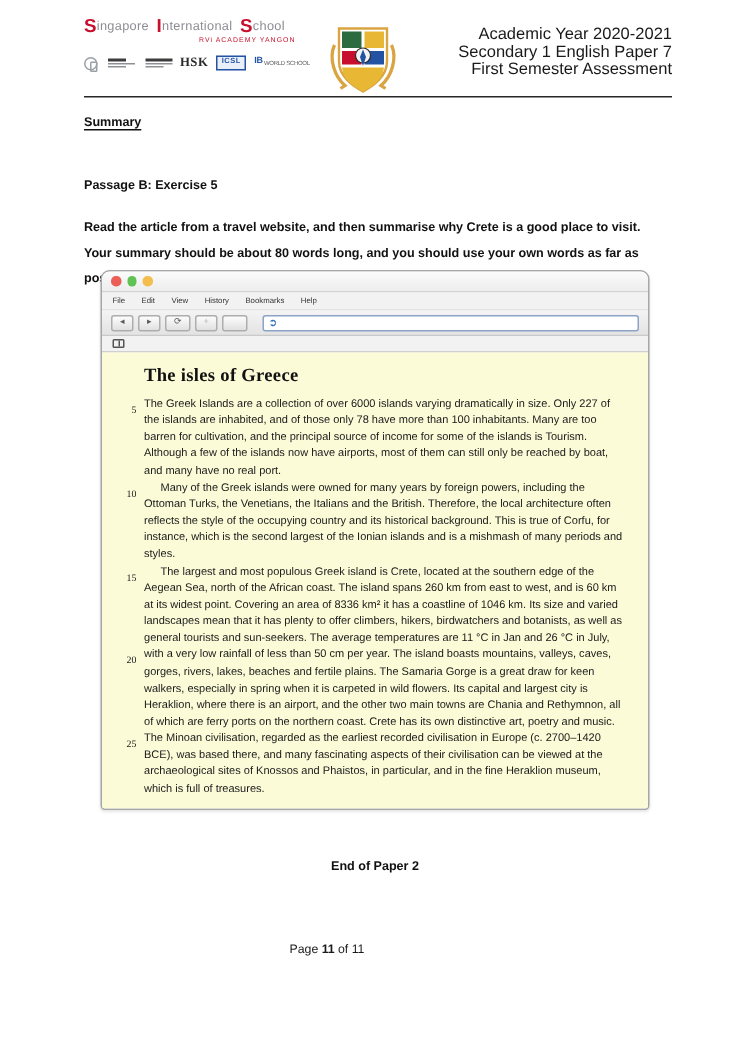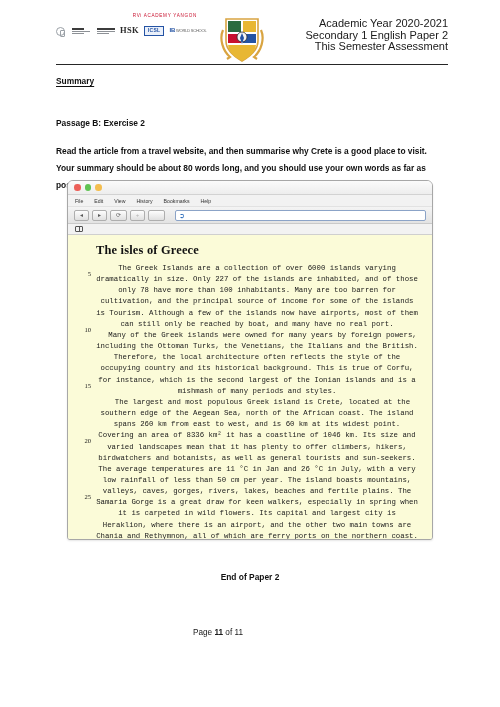--- a/index.html
+++ b/index.html
@@ -222,25 +222,25 @@
     overflow: hidden;
   }
   .art-title {
     font-family: "Liberation Serif", serif;
     font-size: 12.4px;
     color: #111;
     margin: 0 0 5px 0;
     letter-spacing: .2px;
   }
   .art-body {
-    font-family: Liberation Mono, monospace;
+    font-family: Liberation Sans, sans-serif;
     font-size: 7.35px;
     line-height: 11.15px;
     color: #1a1a1a;
-    text-align: center;
+    text-align: left;
   }
   .art-body p { margin: 0; }
   .art-body p.ind { text-indent: 11px; }
   .linenums {
     position: absolute;
     left: 9px; top: 33px;
     width: 14px;
     font-family: "Liberation Serif", serif;
     font-size: 6.6px;
     color: #1a1a1a;
@@ -262,20 +262,25 @@
   .page-num b { font-weight: bold; }
 </style>
 </head>
 <body>
 
 <div class="page">
 
   <div class="header">
 
     <div class="logo-block">
+      <div class="logo-line1">
+        <span class="cap">S</span><span>ingapore</span>&nbsp;
+        <span class="cap">I</span><span>nternational</span>&nbsp;
+        <span class="cap">S</span><span>chool</span>
+      </div>
       <div class="logo-sub">RVi ACADEMY YANGON</div>
 
       <div class="accred-row">
         <span class="ac">
             <span class="ac-circle"></span>
           </span>
         <span class="ac">
           <span class="ac-lines">
               <i class="dark short"></i>
               <i></i>
@@ -305,29 +310,29 @@
       <path d="M27 8 h13 v11 h-13 z" fill="#e8b733"></path>
       <path d="M12 21 h13 v9 h-13 z" fill="#c8102e"></path>
       <path d="M27 21 h13 v9 h-13 z" fill="#2453a4"></path>
       <path d="M12 32 h28 v-1 c0 9 -8 14 -14 17 c-6 -3 -14 -8 -14 -17 z" fill="#e8b733"></path>
       <circle cx="26" cy="24" r="5" fill="#f3f3f3" stroke="#2a2a2a" stroke-width=".8"></circle>
       <path d="M26 20 l2 5 -2 6 -2 -6 z" fill="#2453a4"></path>
     </svg>
 
     <div class="header-right">
       <div>Academic Year 2020-2021</div>
-      <div>Secondary 1 English Paper 2</div>
-      <div>This Semester Assessment</div>
+      <div>Secondary 1 English Paper 7</div>
+      <div>First Semester Assessment</div>
     </div>
   </div>
   <div class="header-rule"></div>
 
   <div class="q-area">
     <div class="q-summary">Summary</div>
-    <div class="q-passage">Passage B: Exercise 2</div>
+    <div class="q-passage">Passage B: Exercise 5</div>
     <div class="q-instr">
       <span>Read the article from a travel website, and then summarise why Crete is a good place to visit. Your summary should be about 80 words long, and you should use your own words as far as possible.</span>
       <span class="marks">[15m]</span>
     </div>
   </div>
 
   <div class="browser">
 
     <div class="titlebar">
       <span class="dot r"></span>

